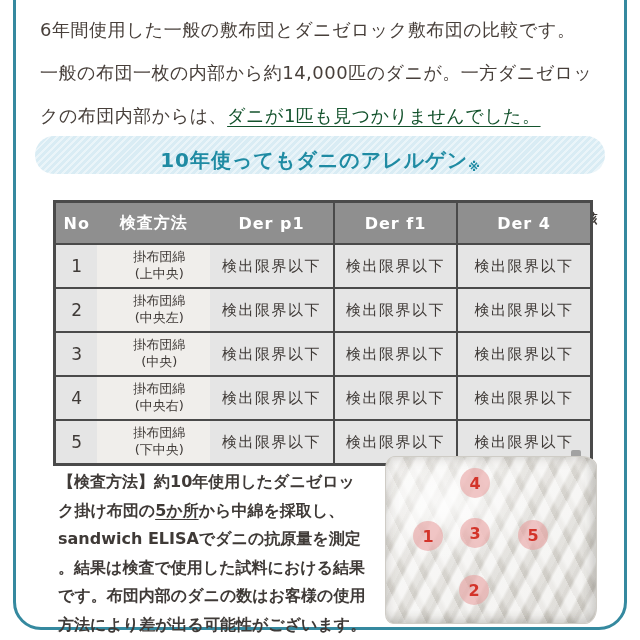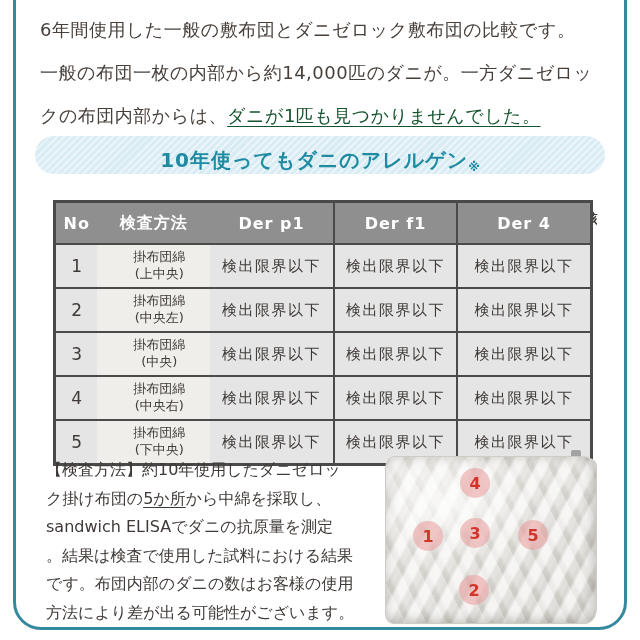--- a/index.html
+++ b/index.html
@@ -51,23 +51,23 @@
   .results tbody tr{border-top:2px solid #4a4a4a;}
   .results td{height:40px;text-align:center;vertical-align:middle;}
   .vline{border-left:2px solid #4a4a4a;margin-left:12px;}
   td.no{font-size:17px;color:#3f3a37;}
   td.sample{
     background:#f0eeeb;font-size:13px;line-height:1.3;color:#3f3a37;padding-left:12px;
   }
   td.val{font-size:15px;letter-spacing:1.5px;color:#3f3a37;}
   
   .method{
-    position:absolute;left:42px;top:452px;width:352px;margin:4px;
+    position:absolute;left:42px;top:452px;width:352px;margin:16px;
     font-size:16px;line-height:28.5px;color:#3f3a37;
-    white-space:pre-line;font-weight:400;
+    white-space:pre-line;font-weight:700;
   }
   .seg-underline{text-decoration:underline;text-underline-offset:3px;}
   
   .futon{position:absolute;left:385px;top:456px;width:212px;height:168px;}
   .futon-tab{
     position:absolute;right:16px;top:-6px;width:10px;height:14px;
     background:#a2a2a2;border-radius:2px;
   }
   .futon-fabric{
     position:absolute;left:0;top:0;right:0;bottom:0;

